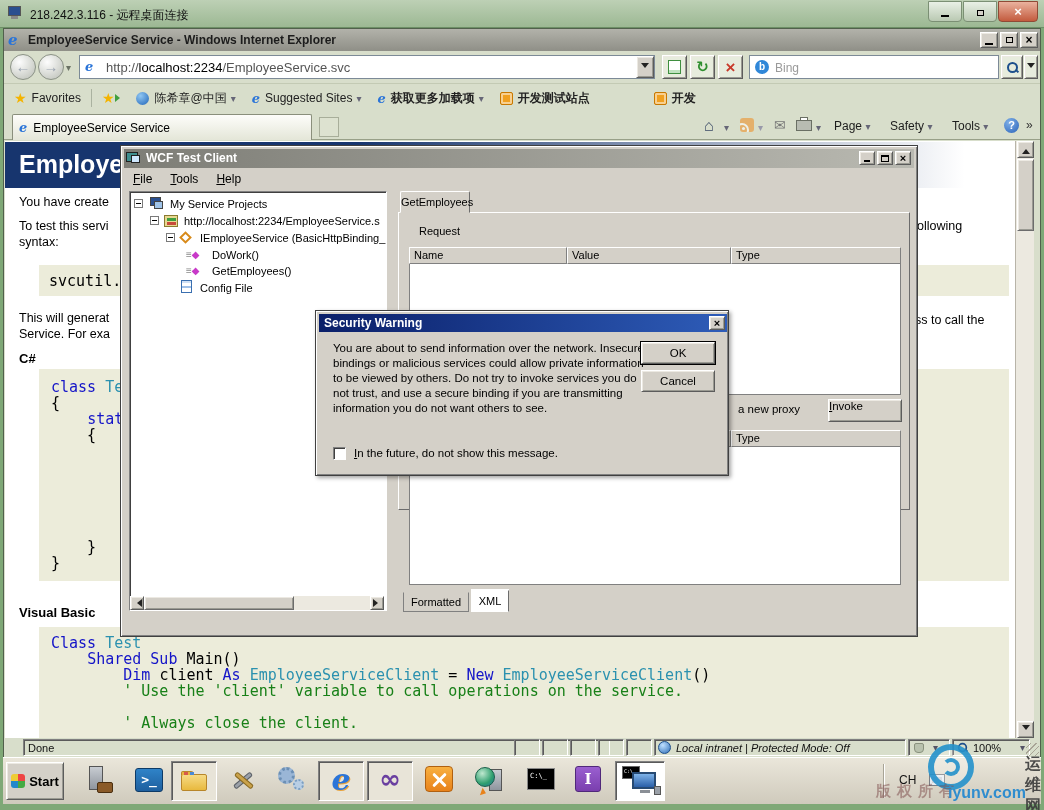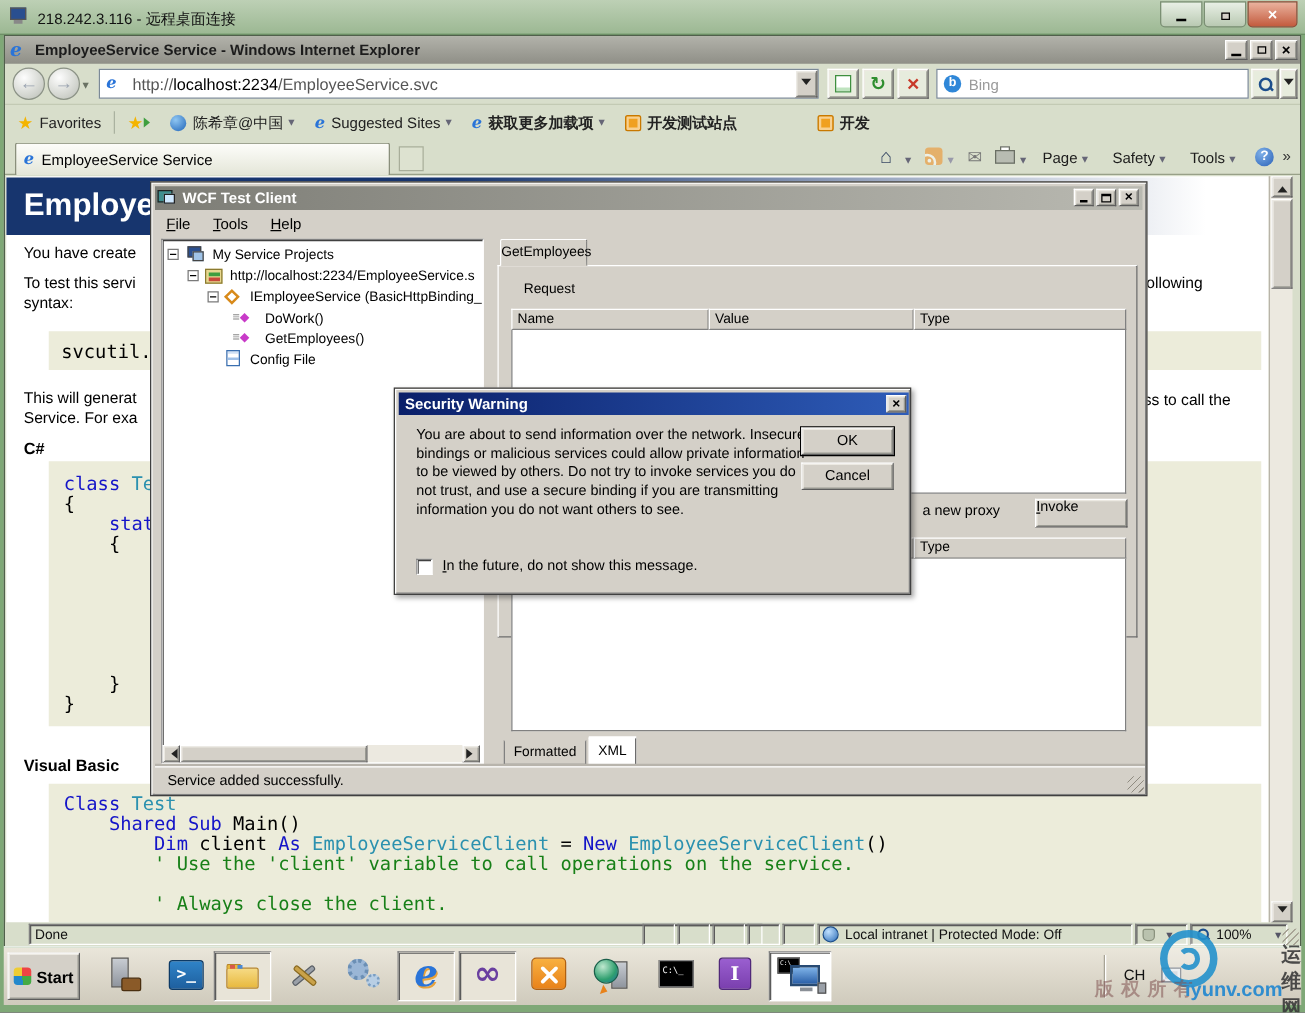--- a/index.html
+++ b/index.html
@@ -235,21 +235,21 @@
       <span class="abs sunken" style="left:3px;top:1px;width:587px;height:17px;margin-left:16px;">
           <span style="position:absolute;left:4px;top:2px;">Done</span>
         </span>
       <span class="abs sunken" style="left:510px;top:1px;width:26px;height:17px;"></span>
       <span class="abs sunken" style="left:538px;top:1px;width:26px;height:17px;"></span>
       <span class="abs sunken" style="left:566px;top:1px;width:26px;height:17px;"></span>
       <span class="abs sunken" style="left:594px;top:1px;width:26px;height:17px;"></span>
       <span class="abs sunken" style="left:622px;top:1px;width:26px;height:17px;"></span>
       <span class="abs sunken" style="left:650px;top:1px;width:252px;height:17px;">
         <span class="globe" style="position:absolute;left:3px;top:1px;"></span>
-        <span style="position:absolute;left:21px;top:2px;white-space:nowrap;">Local intranet | Protected Mode: Off</span>
+        <span style="position:absolute;left:21px;top:2px;white-space:nowrap;font-style:italic;">Local intranet | Protected Mode: Off</span>
       </span>
       <span class="abs sunken" style="left:904px;top:1px;width:42px;height:17px;">
         <span style="position:absolute;left:5px;top:3px;width:10px;height:10px;background:#b9c2ae;border:1px solid #8a927e;border-radius:2px 2px 4px 4px;"></span>
         <span style="position:absolute;left:24px;top:2px;color:#556;font-size:10px;">▾</span>
       </span>
       <span class="abs sunken" style="left:948px;top:1px;width:78px;height:17px;">
         <span class="magnify" style="position:absolute;left:3px;top:1px;transform:scale(.85);"></span>
         <span style="position:absolute;left:20px;top:2px;">100%</span>
         <span style="position:absolute;right:4px;top:2px;color:#556;font-size:10px;">▾</span>
       </span>
@@ -348,24 +348,20 @@
       <div class="abs" style="left:10px;top:234px;width:492px;height:138px;background:#fff;border:1px solid #808080;border-top:none;"></div>
     </div>
 
     <span class="abs" style="left:282px;top:446px;width:66px;height:20px;background:#d4d0c8;border:1px solid #808080;border-top:1px solid #d4d0c8;font-size:11px;text-align:center;line-height:18px;">
       <span>Formatted</span>
     </span>
     <span class="abs" style="left:350px;top:444px;width:38px;height:22px;background:#fff;border:1px solid;border-color:#fff #6c6c6c #fff #fff;box-shadow:0 -1px 0 #fff;font-size:11px;text-align:center;line-height:20px;">
       <span>XML</span>
     </span>
 
-    <div class="abs" style="left:3px;top:467px;width:792px;height:22px;border-top:1px solid #fff;box-shadow:0 -2px 0 #b8b4ac;background:#d4d0c8;">
-      <span style="position:absolute;left:10px;top:5px;font-size:11.5px;">Service added successfully.</span>
-      <span class="abs" style="right:1px;bottom:1px;width:13px;height:13px;background:repeating-linear-gradient(135deg,transparent 0 3px,#8f8b80 3px 4px);"></span>
-    </div>
   </div>
 
   <div class="abs" style="left:315px;top:310px;width:414px;height:166px;background:#d4d0c8;border:1px solid #404040;box-shadow:inset 1px 1px 0 #fff,inset -1px -1px 0 #808080,2px 2px 4px rgba(0,0,0,.35);z-index:30;">
     <div class="abs" style="left:3px;top:3px;width:408px;height:18px;background:linear-gradient(90deg,#0a1f69,#2e5cb8);">
       <span style="position:absolute;left:5px;top:2px;color:#fff;font:bold 12px 'Liberation Sans',sans-serif;">Security Warning</span>
       <span class="abs btn3d" style="right:2px;top:2px;width:16px;height:14px;font:bold 11px/11px 'Liberation Sans',sans-serif;">
           <span>×</span>
         </span>
     </div>
     <div class="abs" style="left:17px;top:30px;width:316px;font-size:11.5px;line-height:15px;color:#000;">You are about to send information over the network. Insecure bindings or malicious services could allow private information to be viewed by others. Do not try to invoke services you do not trust, and use a secure binding if you are transmitting information you do not want others to see.</div>

